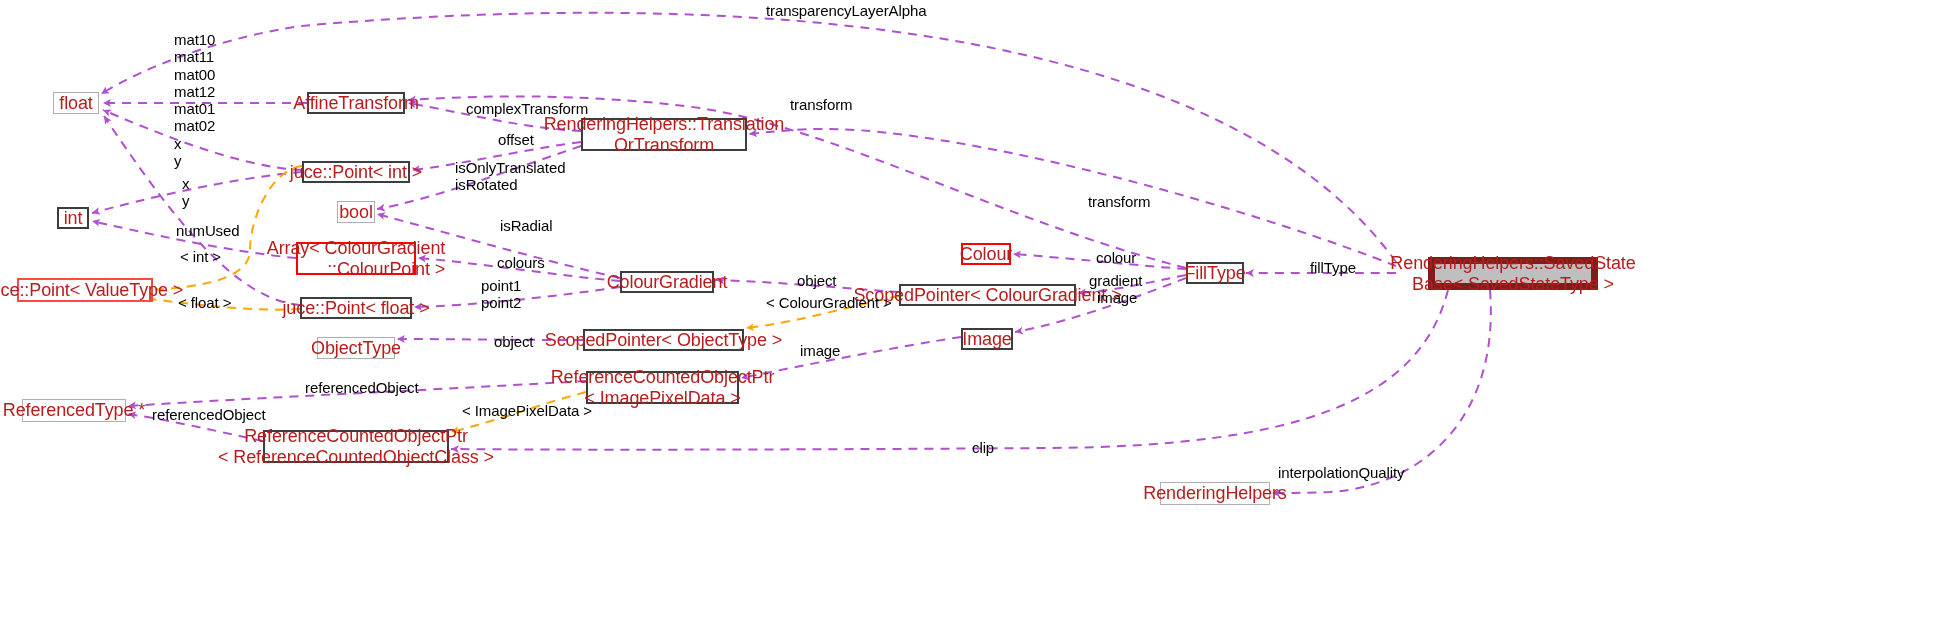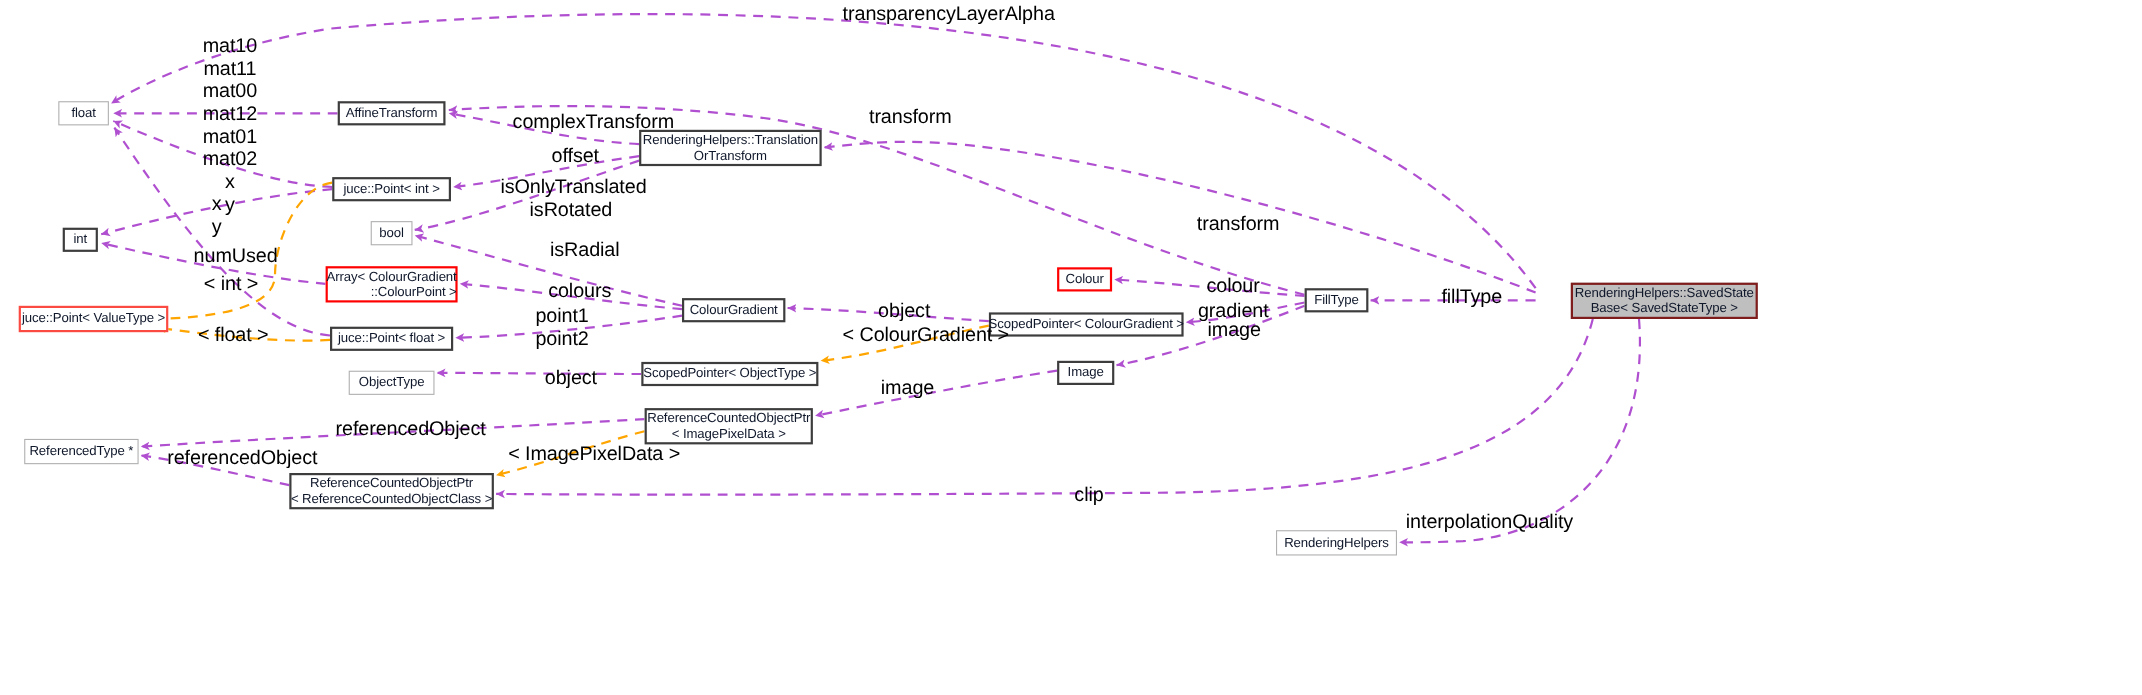--- a/index.html
+++ b/index.html
@@ -13,40 +13,40 @@
     overflow:hidden;
   }
   #edges{position:absolute;left:0;top:0;width:1947px;height:632px;}
   .node{
     position:absolute;
     box-sizing:border-box;
     display:flex;
     align-items:center;
     justify-content:center;
     text-align:center;
-    font-size:12px;
+    font-size:18px;
     line-height:1.12;
-    color:#0f172a;
+    color:#b91c1c;
     background:#ffffff;
     white-space:pre;
     padding:2px 5px;
     letter-spacing:-0.1px;
   }
   
   .b-thin   { border:1px solid #b0b0b0; }
   .b-thick  { border:2px solid #3d3d3d; }
   .b-red    { border:2px solid #ff0000;text-align:right; }
   .b-redthin{ border:2px solid #fb4a41; }
-  .b-main   { border:2px solid #7f1d1d; background:#bfbfbf;margin-left:32px; }
+  .b-main   { border:7px solid #7f1d1d; background:#bfbfbf;margin-left:32px; }
   .edge-label{
     position:absolute;
-    font-size:18px;
+    font-size:15px;
     color:#000000;
     white-space:pre;
-    text-align:center;
+    text-align:left;
     line-height:1.15;
     letter-spacing:-0.1px;
   }
 </style>
 </head>
 <body>
 
 <div id="canvas">
 
   <svg id="edges" viewBox="0 0 1947 632" xmlns="http://www.w3.org/2000/svg">

